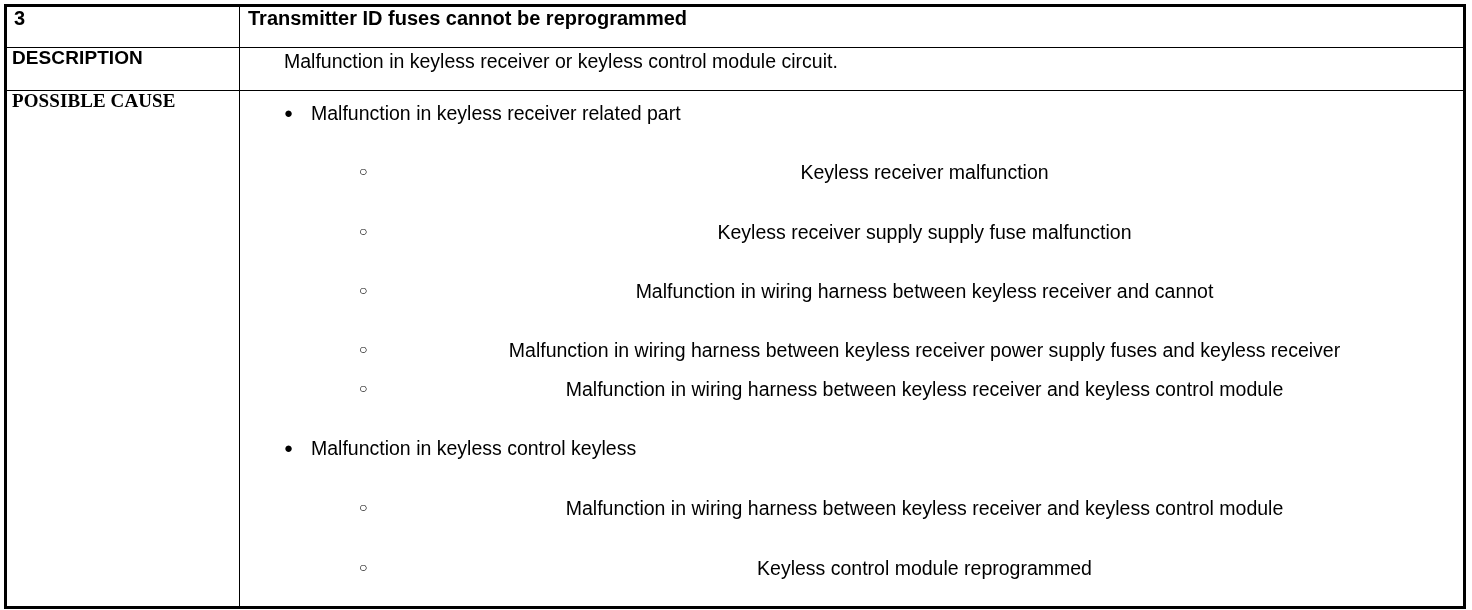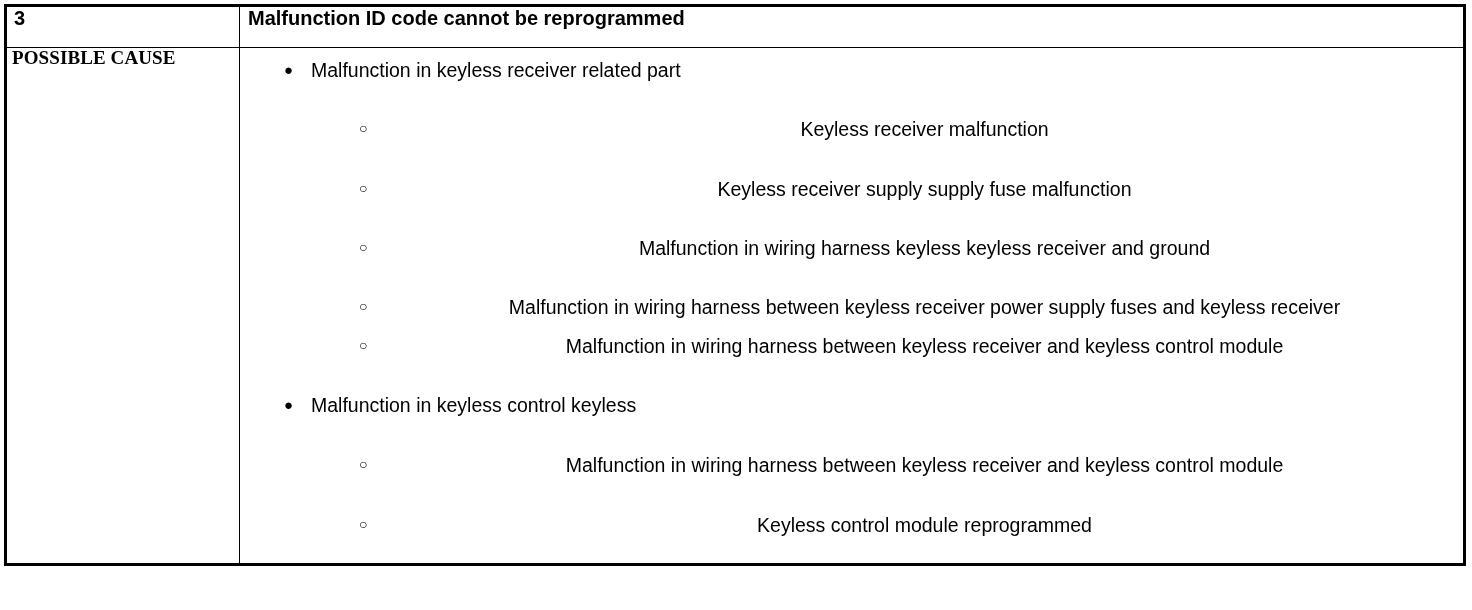--- a/index.html
+++ b/index.html
@@ -144,24 +144,35 @@
     <col class="col-label">
     <col>
   </colgroup>
   <tbody>
 
     <tr>
       <td class="cell-code">
         <div class="code-text">3</div>
       </td>
       <td class="cell-title">
-        <div class="title-text">Malfunction ID code cannot be reprogrammed</div>
+        <div class="title-text">Transmitter ID fuses cannot be reprogrammed</div>
       </td>
     </tr>
 
+    <tr>
+      <td class="cell-desc-label">
+        <div class="label-text">DESCRIPTION</div>
+      </td>
+      <td class="cell-desc-body">
+        <div class="bullet-row desc-row">
+          <span class="bullet-mark"></span>
+          <span class="bullet-text">Malfunction in keyless receiver or keyless control module circuit.</span>
+        </div>
+      </td>
+    </tr>
 
     <tr>
       <td class="cell-cause-label">
         <div class="label-text">POSSIBLE CAUSE</div>
       </td>
       <td class="cell-cause-body">
 
         <div class="bullet-row lvl1 pad-top">
           <span class="bullet-mark"></span>
           <span class="bullet-text">Malfunction in keyless receiver related part</span>
@@ -178,21 +189,21 @@
 
         <div class="bullet-row lvl2">
           <span class="bullet-mark"></span>
           <span class="bullet-text">Keyless receiver supply supply fuse malfunction</span>
         </div>
 
         <div class="spacer-md"></div>
 
         <div class="bullet-row lvl2">
           <span class="bullet-mark"></span>
-          <span class="bullet-text">Malfunction in wiring harness keyless keyless receiver and ground</span>
+          <span class="bullet-text">Malfunction in wiring harness between keyless receiver and cannot</span>
         </div>
 
         <div class="spacer-md"></div>
 
         <div class="bullet-row lvl2">
           <span class="bullet-mark"></span>
           <span class="bullet-text">Malfunction in wiring harness between keyless receiver power supply fuses and keyless receiver</span>
         </div>
 
         <div class="spacer-sm"></div>

